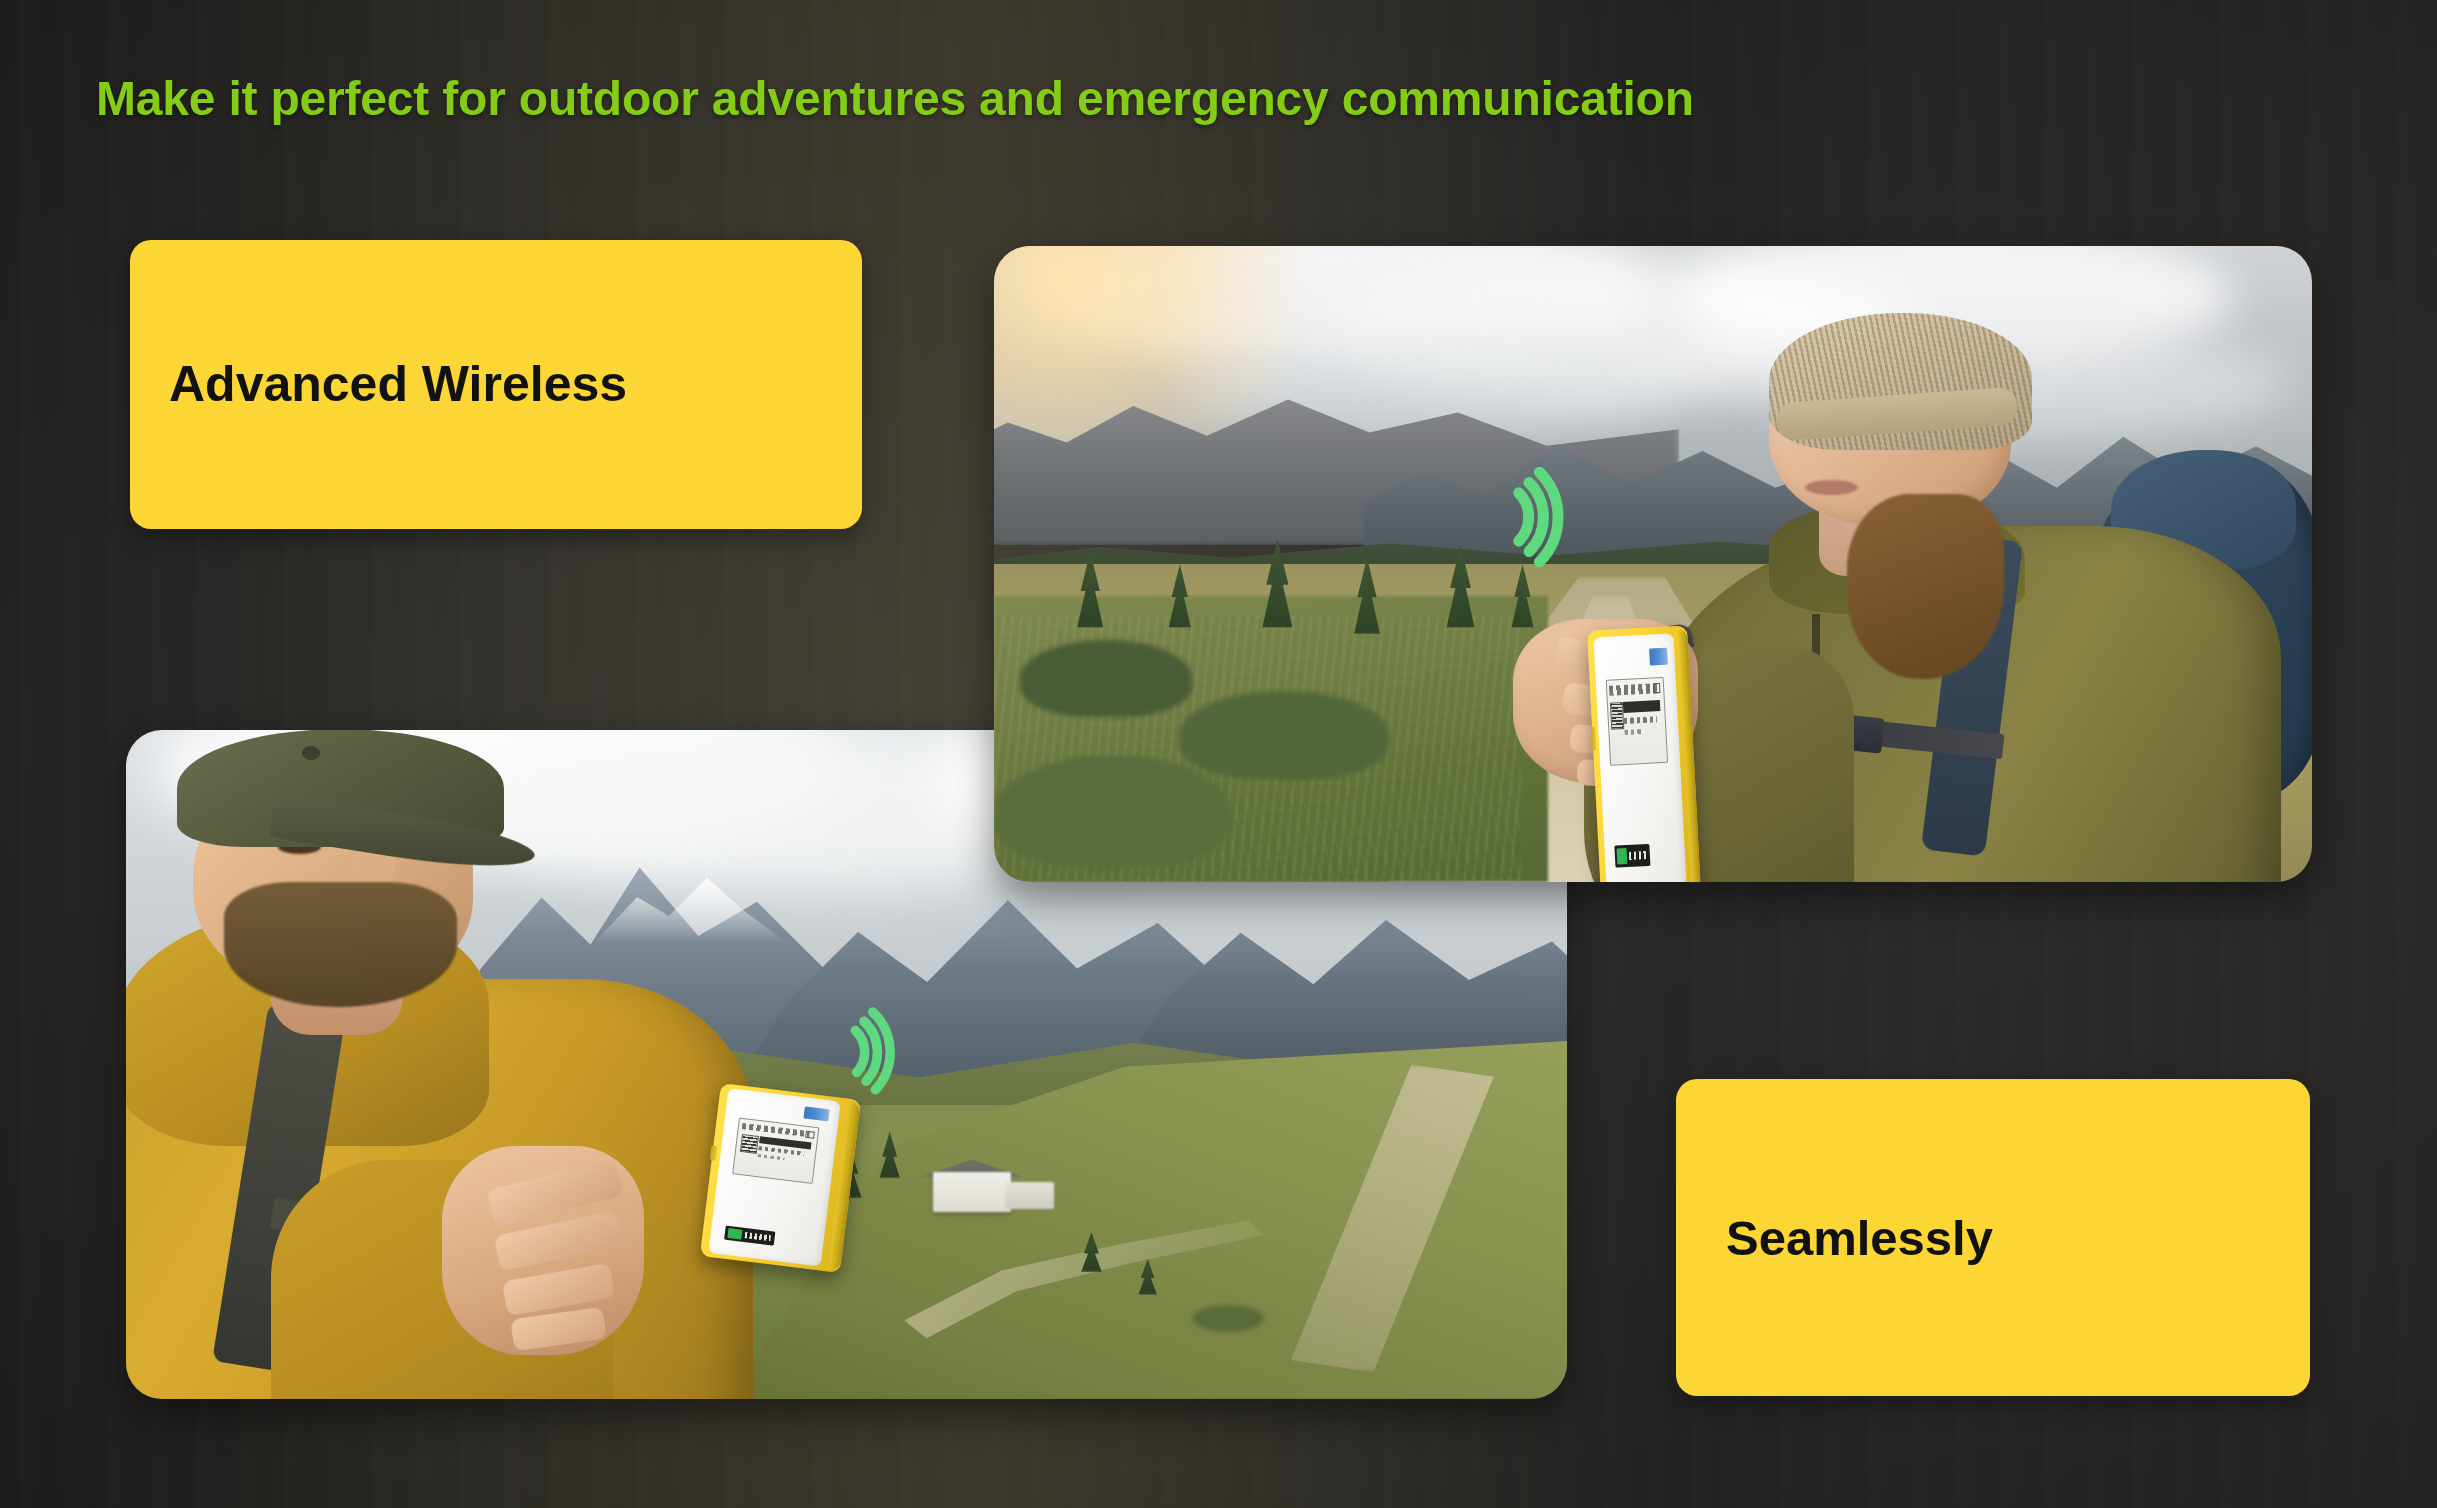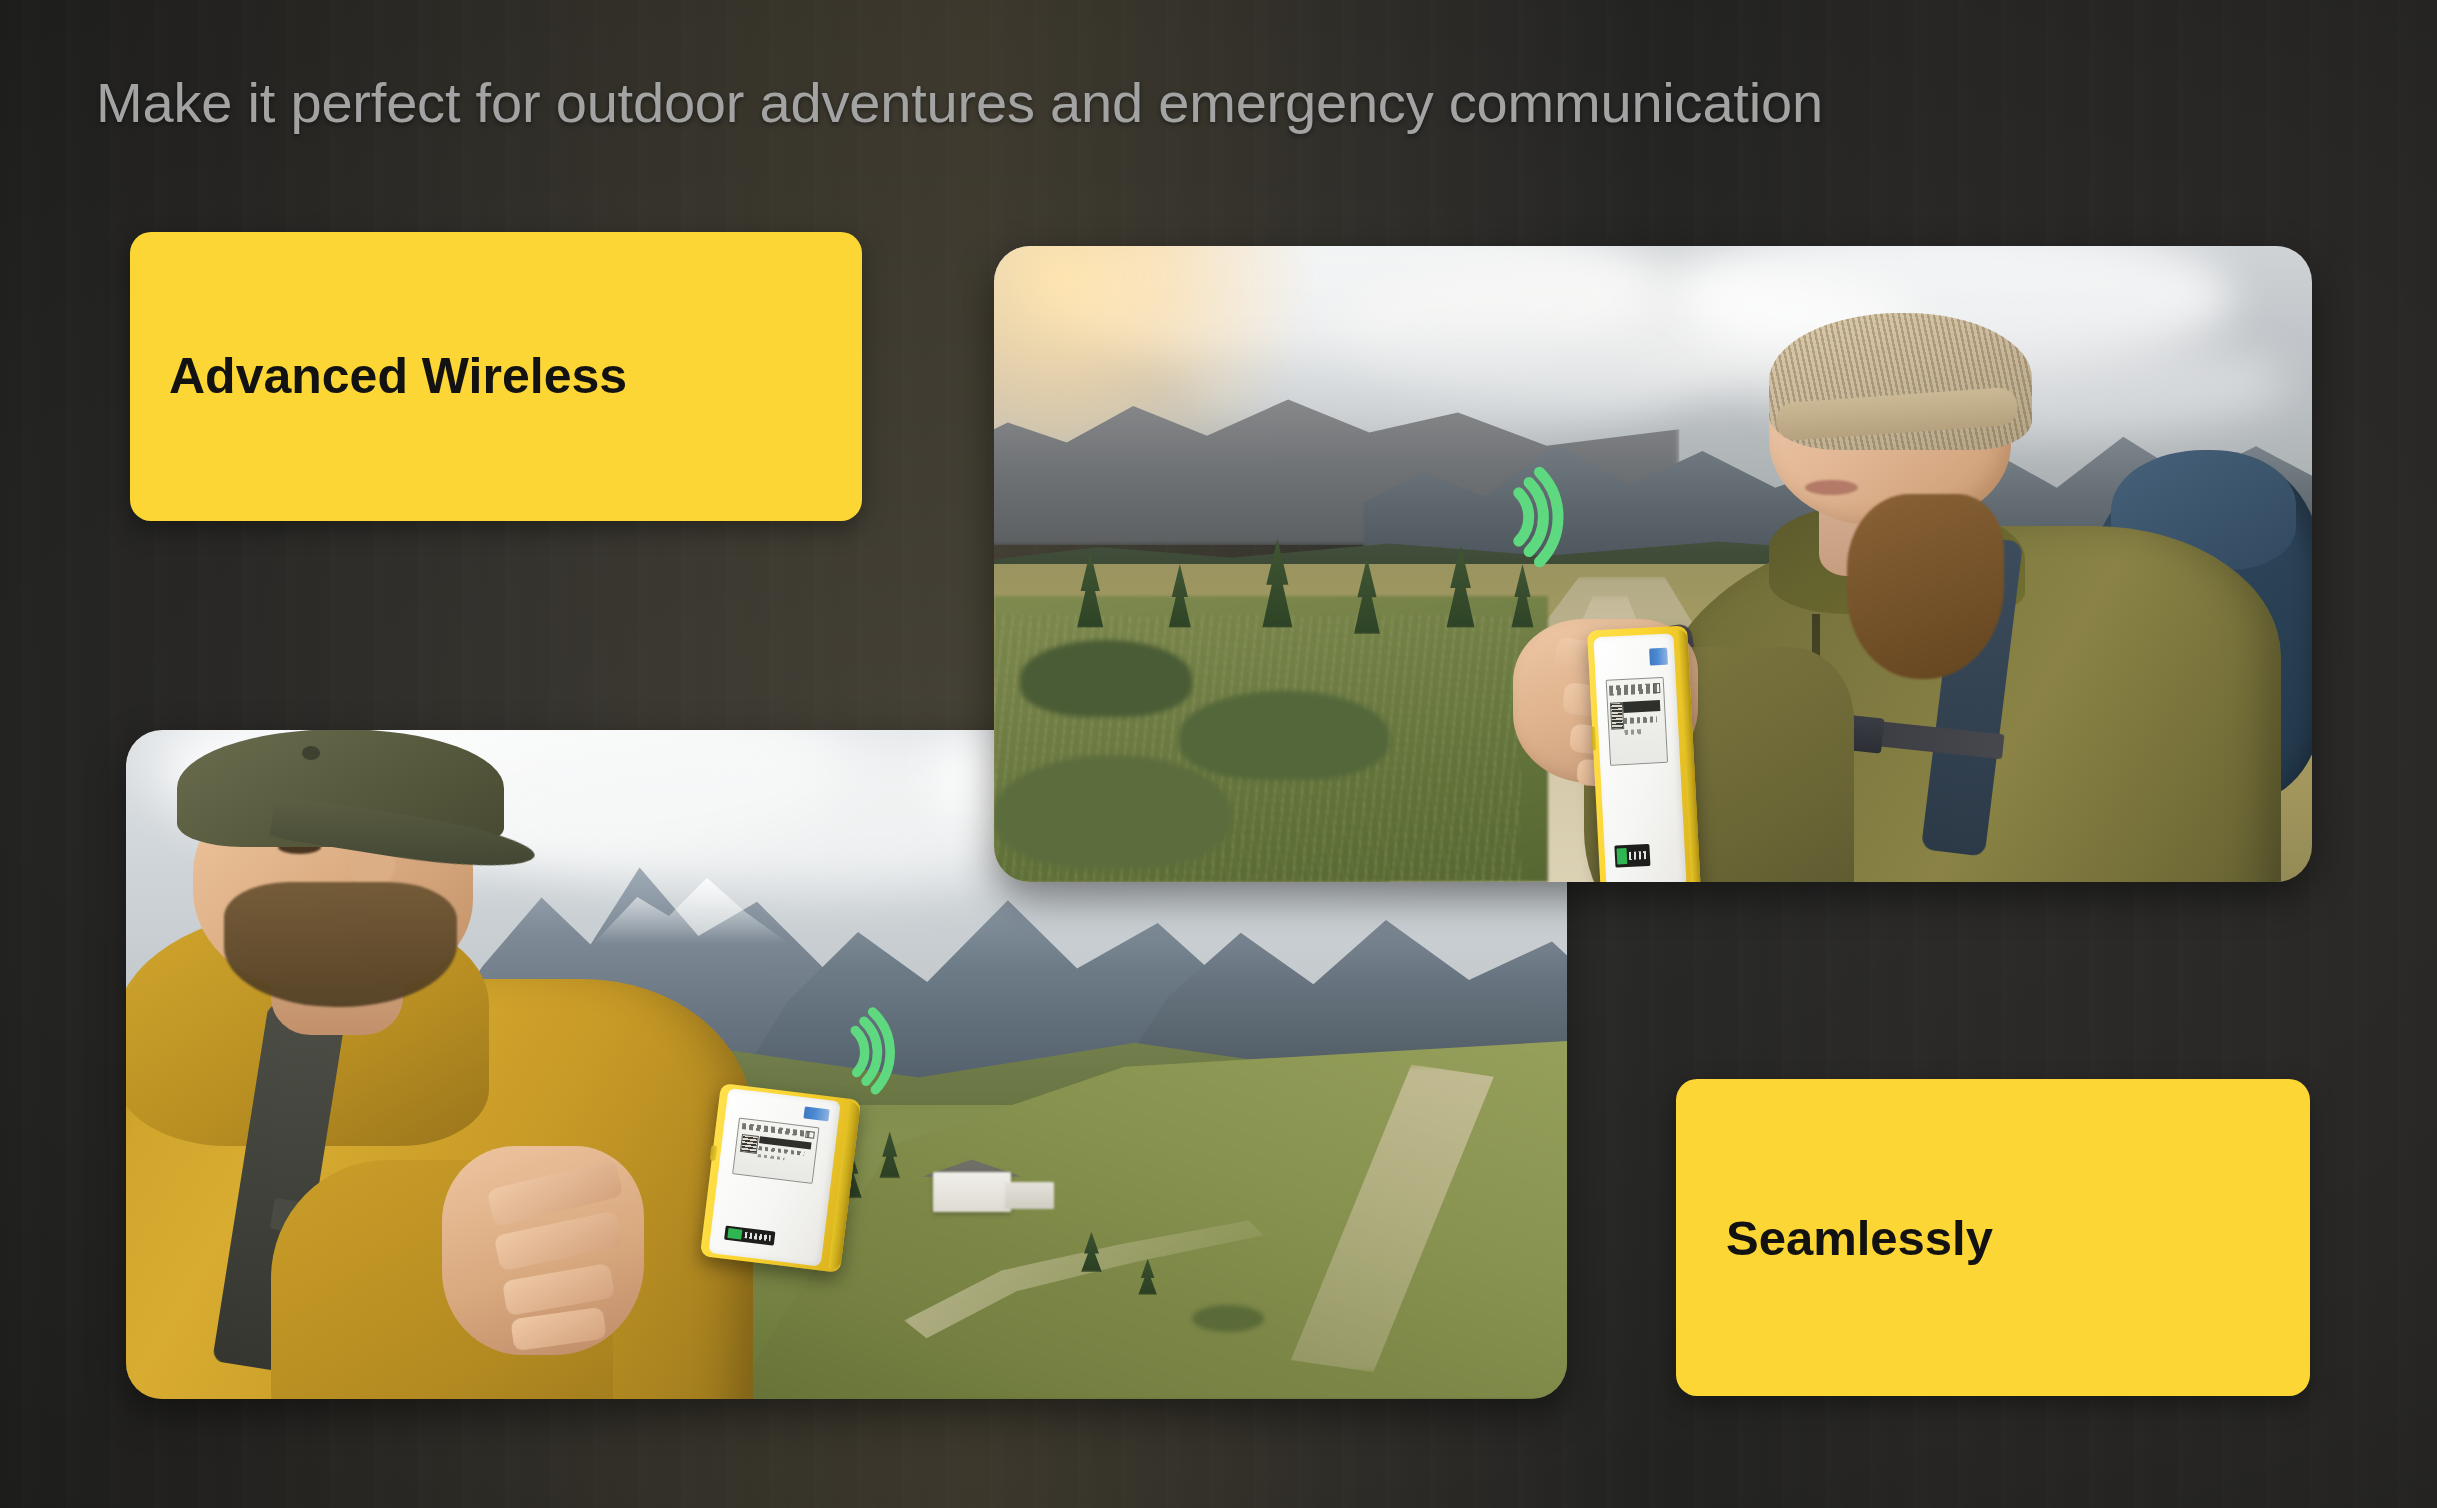--- a/index.html
+++ b/index.html
@@ -33,36 +33,36 @@
     opacity:.8;
   }
   .bg-vig{
     position:absolute;inset:0;
     background:radial-gradient(130% 95% at 38% 48%, rgba(255,255,255,.05) 0%, rgba(0,0,0,0) 58%, rgba(0,0,0,.30) 100%);
   }
 
   
   .headline{
     position:absolute;left:96px;top:75px;
-    font-size:56px;line-height:1;
-    font-weight:400;color:#a3a3a3;letter-spacing:-0.2px;
+    font-size:48px;line-height:1;
+    font-weight:700;color:#84cc16;letter-spacing:-0.2px;
     white-space:nowrap;
     text-shadow:0 1.6px 4.9px rgba(0,0,0,.45);
   }
 
   
   .badge{
     position:absolute;background:#FCD634;border-radius:21px;
     color:#121212;font-weight:700;
     box-shadow:0 8.1px 23px rgba(0,0,0,.35);
     display:flex;flex-direction:column;justify-content:center;
   }
   .badge .line{white-space:nowrap;}
   #badge-left{
-    left:130px;top:232px;width:732px;height:289px;
+    left:130px;top:240px;width:732px;height:289px;
     padding:0 0 0 39px;box-sizing:border-box;
     font-size:50px;line-height:1.17;
   }
   #badge-right{
     left:1676px;top:1079px;width:634px;height:317px;
     padding:3px 0 0 50px;box-sizing:border-box;
     font-size:49px;line-height:1.30;
   }
 
   

